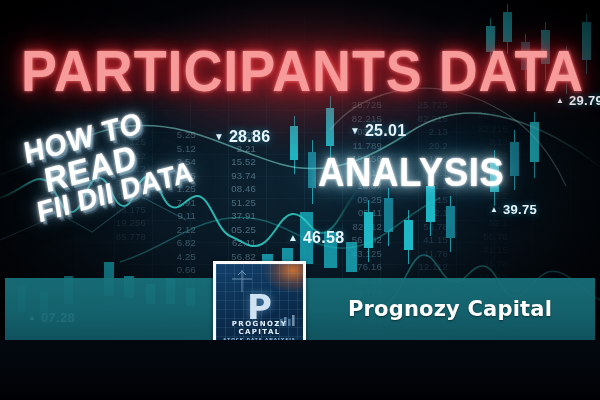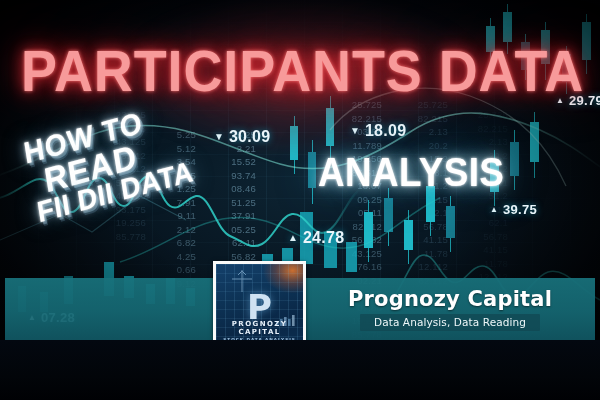--- a/index.html
+++ b/index.html
@@ -431,29 +431,29 @@
              C496,266 500,292 512,296 C526,300 534,276 548,272 C566,267 580,290 600,300" fill="none" stroke="#2fd0c8" stroke-opacity=".40" stroke-width="1.6"></path>
     <path d="M330,130 C360,92 420,78 470,96 C520,114 548,146 566,186" fill="none" stroke="#bfe9e3" stroke-opacity=".30" stroke-width="1.3"></path>
     <path d="M0,240 L60,214 L92,232 L140,196 L186,220" fill="none" stroke="#6fd7e8" stroke-opacity=".25" stroke-width="1.1"></path>
   </svg>
 
   <div class="red-glow"></div>
   <div class="bg-vignette"></div>
 
   <div class="ticker" style="left:214px; top:128px;">
     <span class="tri">▼</span>
-    <span class="val">30.09</span>
+    <span class="val">28.86</span>
   </div>
   <div class="ticker" style="left:350px; top:122px;">
     <span class="tri">▼</span>
-    <span class="val">18.09</span>
+    <span class="val">25.01</span>
   </div>
   <div class="ticker" style="left:288px; top:229px;">
     <span class="tri">▲</span>
-    <span class="val">24.78</span>
+    <span class="val">46.58</span>
   </div>
   <div class="ticker sm" style="left:490px; top:202px;">
     <span class="tri">▲</span>
     <span class="val">39.75</span>
   </div>
   <div class="ticker sm" style="left:556px; top:93px;">
     <span class="tri">▲</span>
     <span class="val">29.79</span>
   </div>
   <div class="ticker sm faded" style="left:28px; top:310px;">
@@ -468,23 +468,20 @@
   <div class="howto">
     <span class="l1">HOW TO</span>
     <span class="l2">READ</span>
     <span class="l3">FII DII DATA</span>
   </div>
 
   <div class="banner">
     <div class="banner-inner">
       <div class="brand-block">
         <div class="brand-title">Prognozy Capital</div>
-        <div class="brand-sub-wrap">
-          <div class="brand-sub">Data Analysis, Data Reading</div>
-        </div>
       </div>
     </div>
   </div>
 
   <div class="logo-card">
     <div class="logo-face">
       <div class="logo-grid"></div>
       <svg class="logo-spark" viewBox="0 0 22 12">
         <rect x="0" y="7" width="2.6" height="5" fill="#7fb6e0"></rect>
         <rect x="4" y="5" width="2.6" height="7" fill="#7fb6e0"></rect>

